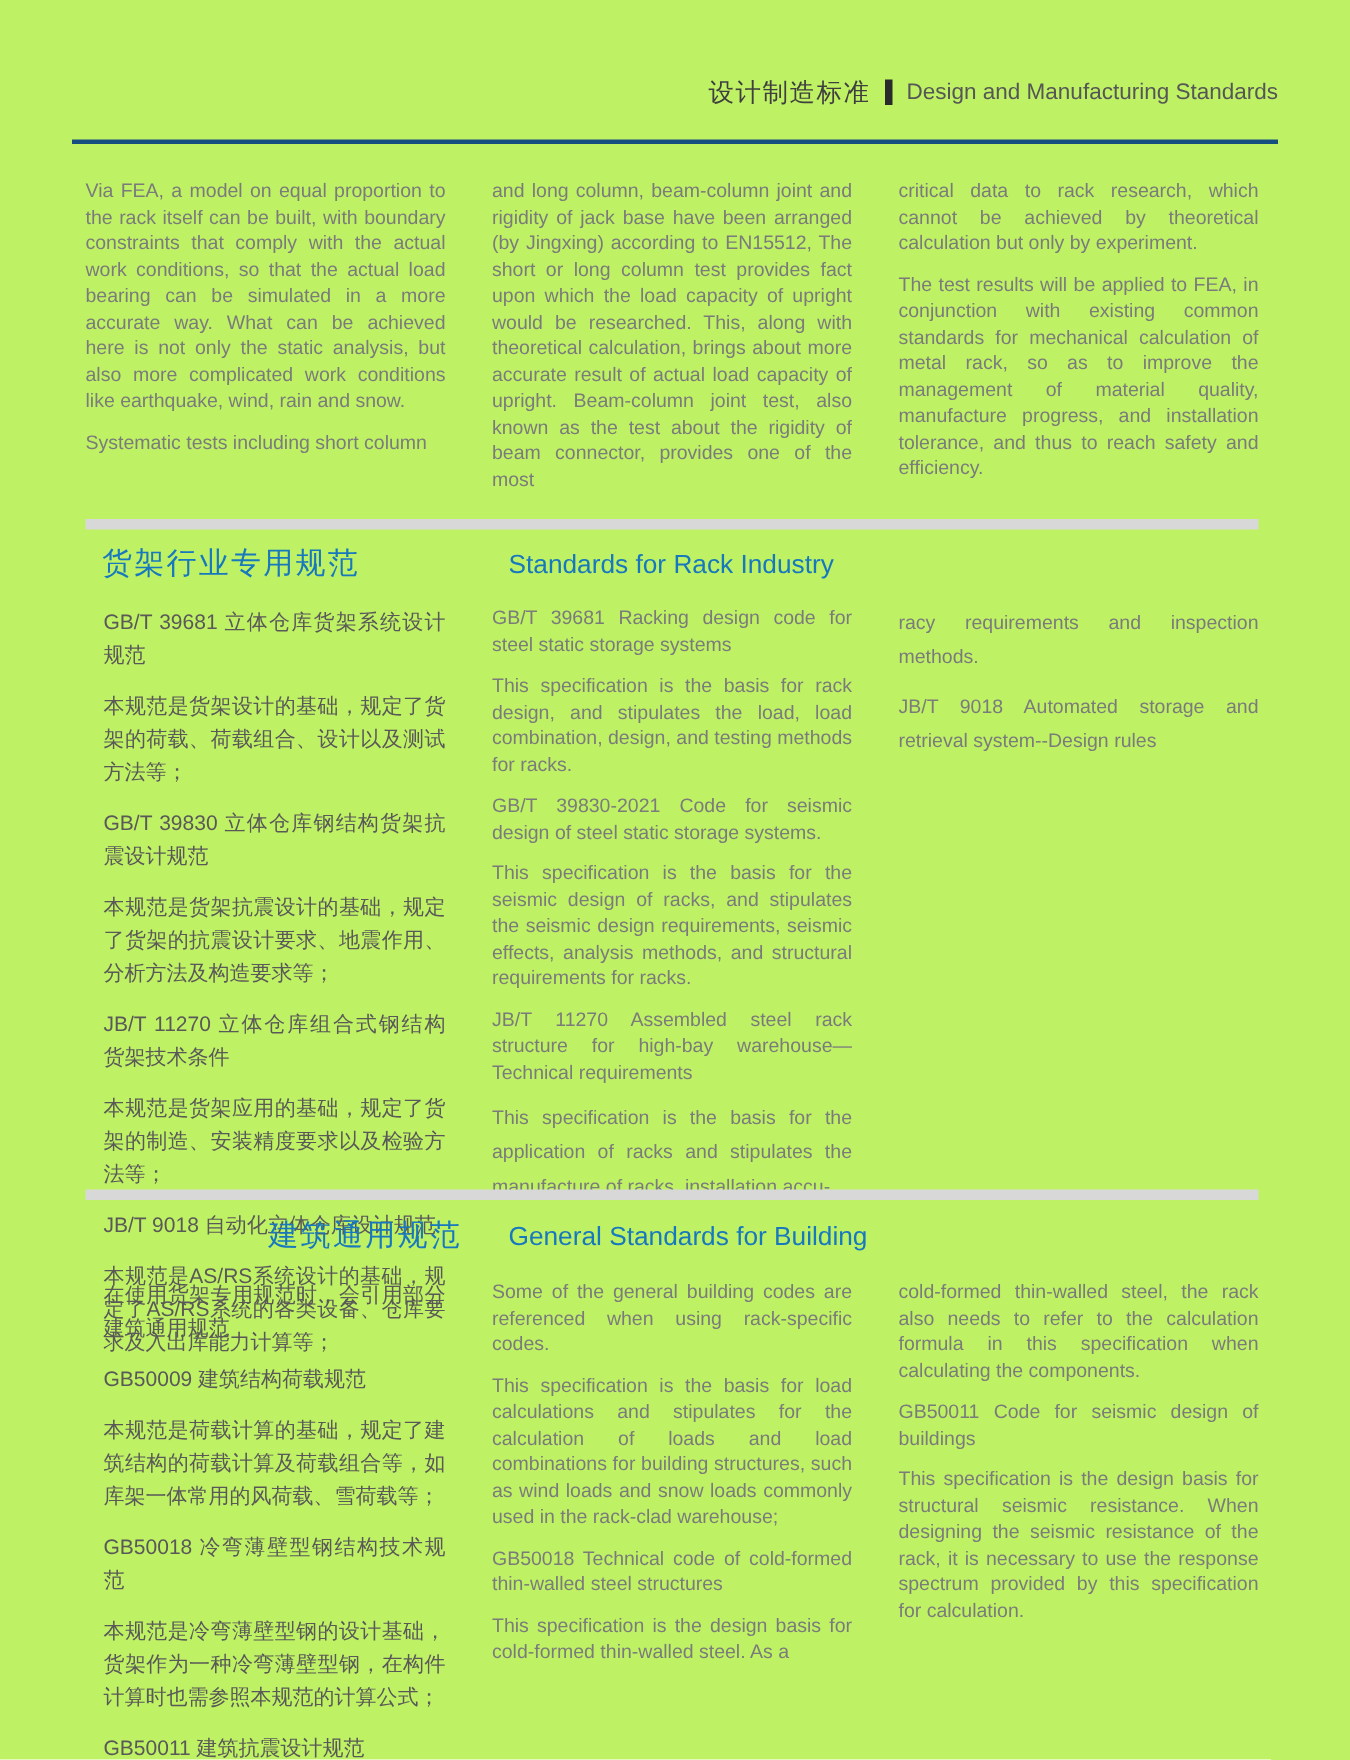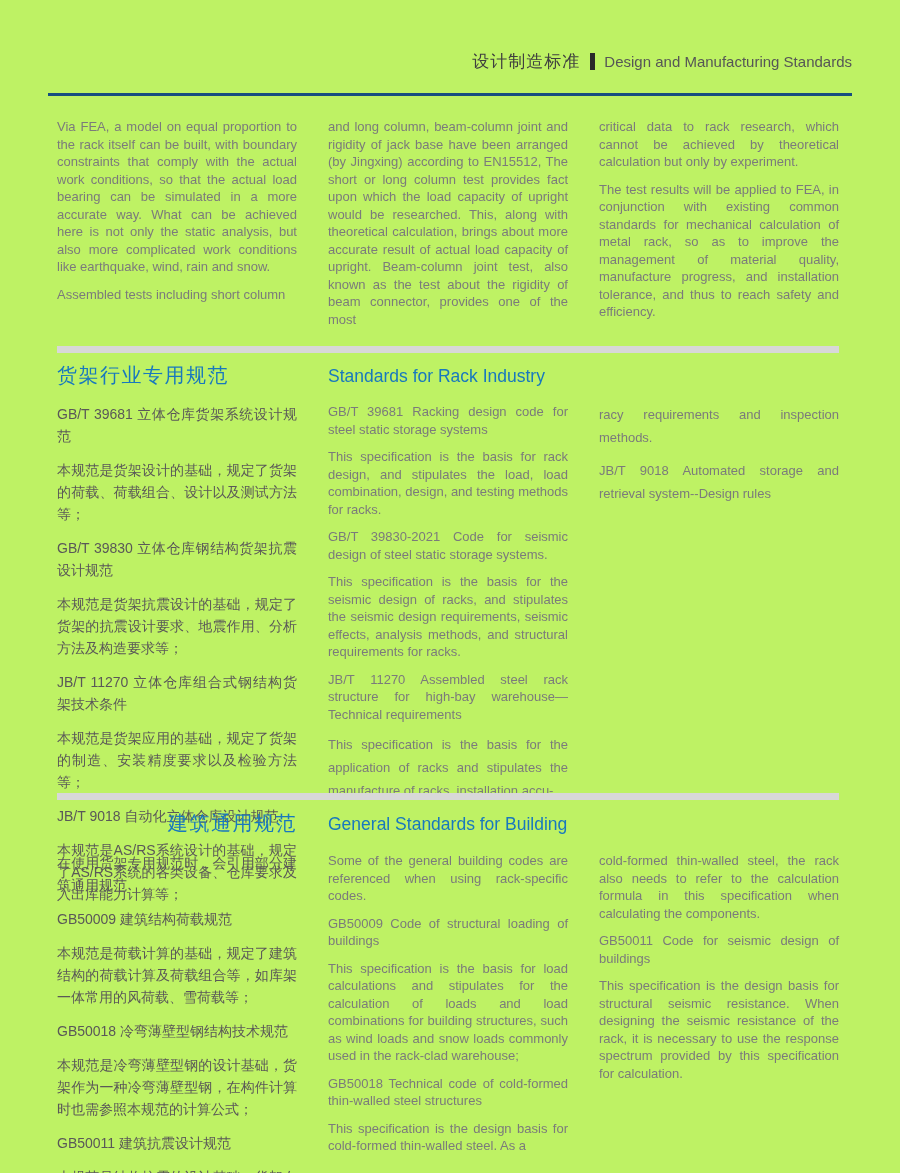--- a/index.html
+++ b/index.html
@@ -32,28 +32,28 @@
     display:flex;gap:31px;
   }
   .col{width:240px;flex:0 0 240px;}
   .col.en p{
     font-size:13px;line-height:17.5px;color:#7b7b7b;
     text-align:justify;margin:0 0 10px 0;
   }
   .col.en p.loose{line-height:23px;}
   .col.cjk p{
     font-size:14px;line-height:22px;color:#5a5858;
-    text-align:justify;margin:0 0 12px 0;
+    text-align:justify;margin:0 0 12px 12px;
   }
   .divider{
     position:absolute;left:57px;width:782px;height:7px;
     background:#d8d8d8;
   }
   .sec-head{
-    position:absolute;left:57px;width:782px;
+    position:absolute;left:68px;width:782px;
     display:flex;gap:31px;align-items:baseline;
   }
   .sec-head .zh{
     width:240px;flex:0 0 240px;
     font-size:20px;letter-spacing:1.5px;color:#1878be;
   }
   .sec-head .en{
     font-size:17.5px;color:#1878be;
   }
   
@@ -73,21 +73,21 @@
   <div class="header">
     <span class="zh">设计制造标准</span>
     <span class="sep"></span>
     <span class="en">Design and Manufacturing Standards</span>
   </div>
   <div class="header-rule"></div>
 
   <div class="cols" id="sec1-cols">
     <div class="col en">
       <p>Via FEA, a model on equal proportion to the rack itself can be built, with boundary constraints that comply with the actual work conditions, so that the actual load bearing can be simulated in a more accurate way. What can be achieved here is not only the static analysis, but also more complicated work conditions like earthquake, wind, rain and snow.</p>
-      <p>Assembled tests including short column</p>
+      <p>Systematic tests including short column</p>
     </div>
     <div class="col en">
       <p>and long column, beam-column joint and rigidity of jack base have been arranged (by Jingxing) according to EN15512, The short or long column test provides fact upon which the load capacity of upright would be researched. This, along with theoretical calculation, brings about more accurate result of actual load capacity of upright. Beam-column joint test, also known as the test about the rigidity of beam connector, provides one of the most</p>
     </div>
     <div class="col en">
       <p>critical data to rack research, which cannot be achieved by theoretical calculation but only by experiment.</p>
       <p>The test results will be applied to FEA, in conjunction with existing common standards for mechanical calculation of metal rack, so as to improve the management of material quality, manufacture progress, and installation tolerance, and thus to reach safety and efficiency.</p>
     </div>
   </div>
 
@@ -133,21 +133,20 @@
       <p>在使用货架专用规范时，会引用部分建筑通用规范</p>
       <p>GB50009 建筑结构荷载规范</p>
       <p>本规范是荷载计算的基础，规定了建筑结构的荷载计算及荷载组合等，如库架一体常用的风荷载、雪荷载等；</p>
       <p>GB50018 冷弯薄壁型钢结构技术规范</p>
       <p>本规范是冷弯薄壁型钢的设计基础，货架作为一种冷弯薄壁型钢，在构件计算时也需参照本规范的计算公式；</p>
       <p>GB50011 建筑抗震设计规范</p>
       <p>本规范是结构抗震的设计基础，货架在抗震设计时，需要本规范提供的反应谱进行计算；</p>
     </div>
     <div class="col en">
       <p>Some of the general building codes are referenced when using rack-specific codes.</p>
-      <p>GB50009 Code of structural loading of buildings</p>
       <p>This specification is the basis for load calculations and stipulates for the calculation of loads and load combinations for building structures, such as wind loads and snow loads commonly used in the rack-clad warehouse;</p>
       <p>GB50018 Technical code of cold-formed thin-walled steel structures</p>
       <p>This specification is the design basis for cold-formed thin-walled steel. As a</p>
     </div>
     <div class="col en">
       <p>cold-formed thin-walled steel, the rack also needs to refer to the calculation formula in this specification when calculating the components.</p>
       <p>GB50011 Code for seismic design of buildings</p>
       <p>This specification is the design basis for structural seismic resistance. When designing the seismic resistance of the rack, it is necessary to use the response spectrum provided by this specification for calculation.</p>
     </div>
   </div>

